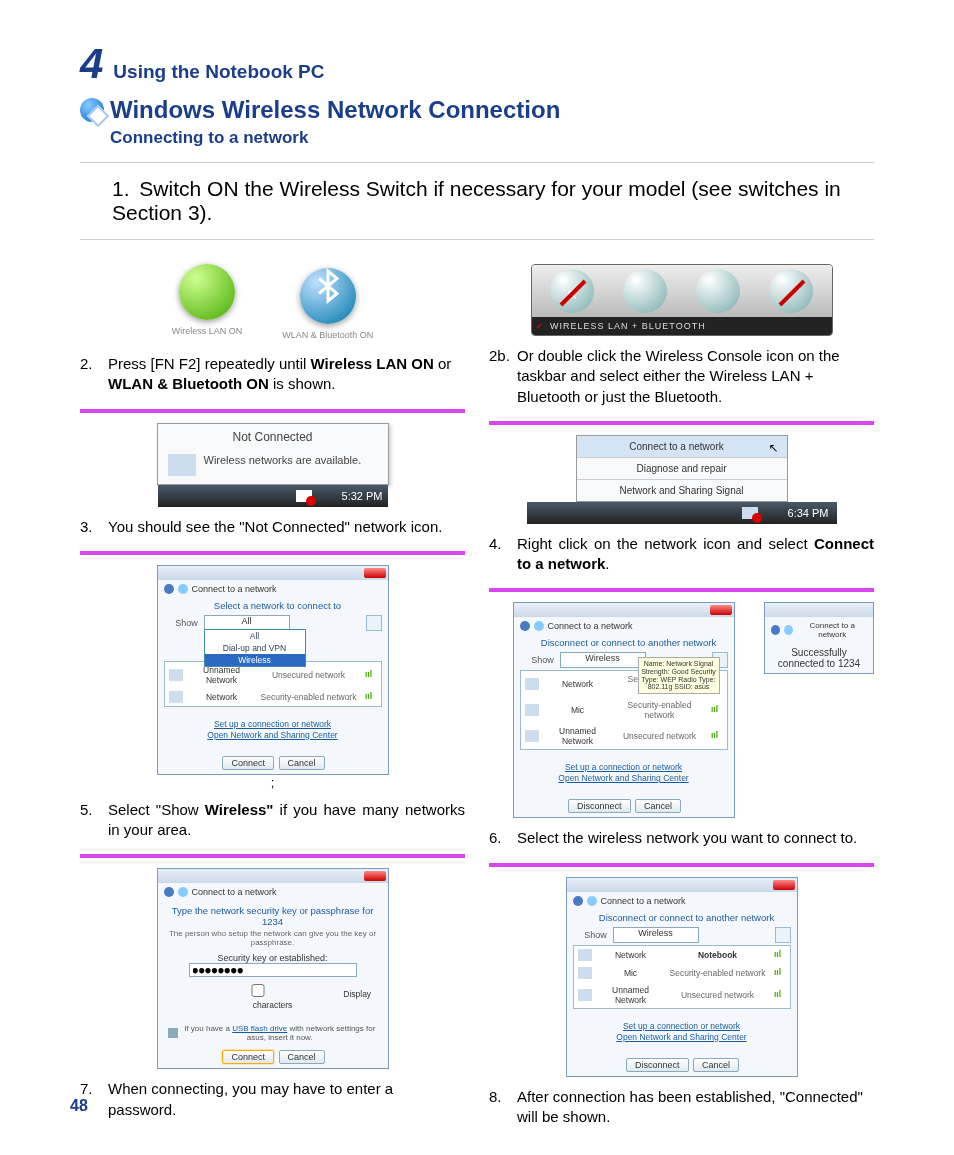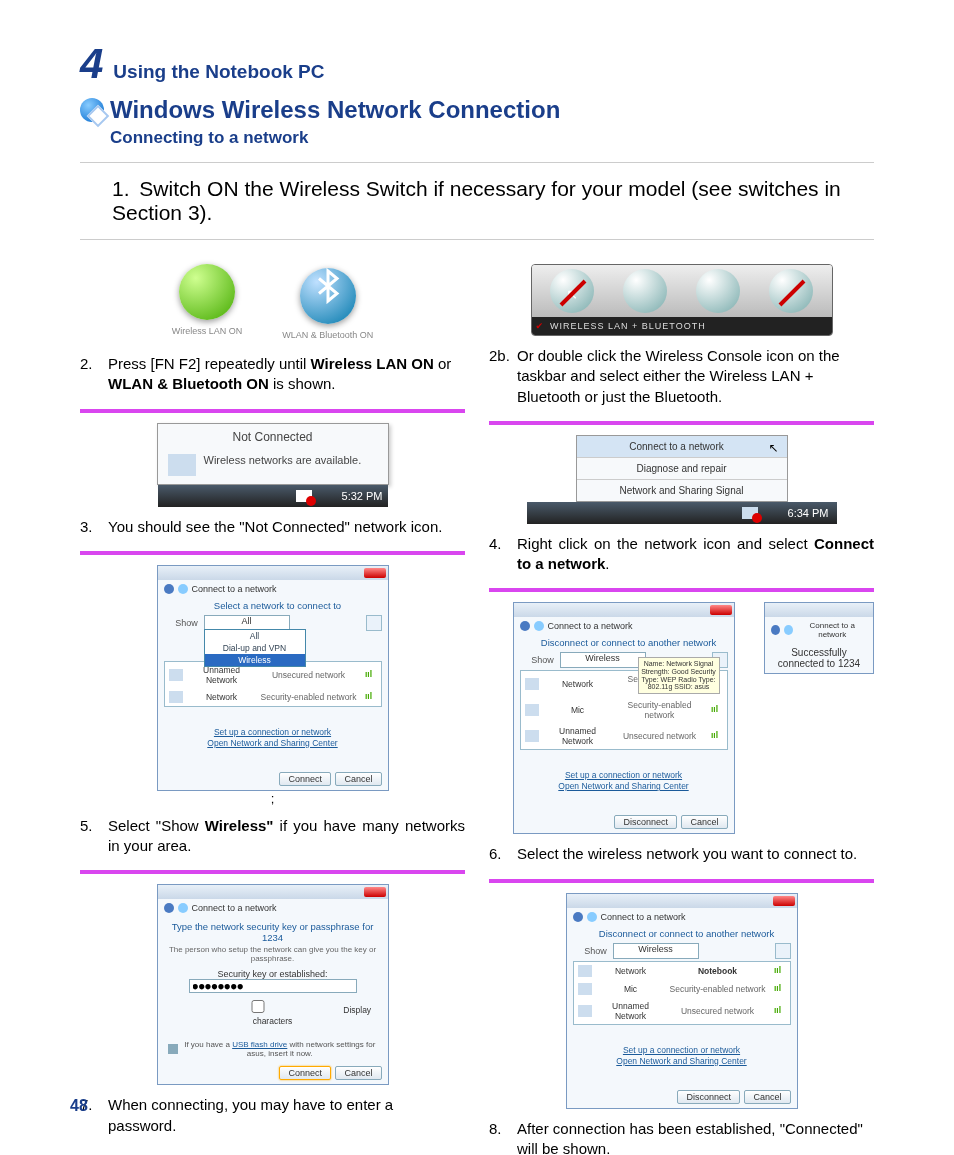--- a/index.html
+++ b/index.html
@@ -71,23 +71,23 @@
 .dlg-row .lbl{width:34px;color:#555}
 .dlg-row select,.dlg-row .sel{border:1px solid #8ab;background:#fff;font-size:9px;width:80px;height:14px;padding:0 2px;color:#333}
 .dlg-row .ref{margin-left:auto;width:14px;height:14px;border:1px solid #9bc;background:#eaf2fa}
 .nwlist{border:1px solid #9bc;margin:2px 6px;background:#fff}
 .nwlist .row{display:flex;align-items:center;padding:3px 4px;font-size:8.5px}
 .nwlist .row .ico{width:14px;height:12px;background:#cde;margin-right:4px}
 .nwlist .row .c1{flex:0 0 70px;color:#333}
 .nwlist .row .c2{flex:1;color:#666}
 .nwlist .row .sig{width:16px;height:12px;margin-left:auto;color:#4a0;font-weight:bold}
 .tooltip-box{position:absolute;right:14px;top:54px;width:76px;background:#ffffe0;border:1px solid #aaa;font-size:7px;padding:2px;line-height:1.1;color:#333}
-.dlg-links{margin:20px 8px;font-size:8.5px}
+.dlg-links{margin:12px 8px;font-size:8.5px}
 .dlg-links div{color:#1a5a9a;text-decoration:underline;margin:1px 0}
-.dlg-foot{text-align:right;padding:4px 6px}
+.dlg-foot{padding:4px 6px}
 .btn{display:inline-block;border:1px solid #8ab;background:linear-gradient(#fff,#e0e8f0);font-size:9px;padding:1px 8px;border-radius:2px;margin-left:2px;color:#333}
 .btn.hi{border-color:#fa0;box-shadow:0 0 2px #fa0}
 
 
 .side-dialog{border:1px solid #7a9ac2;background:#f4f8fc;width:108px;font-size:8px;color:#345;vertical-align:top}
 .side-dialog .dlg-sub2{color:#333;font-size:10px;margin:4px 6px}
 .pair{display:flex;gap:6px;justify-content:center;align-items:flex-start}
 
 
 .pass-body{margin:4px 10px;font-size:9px;color:#333}

